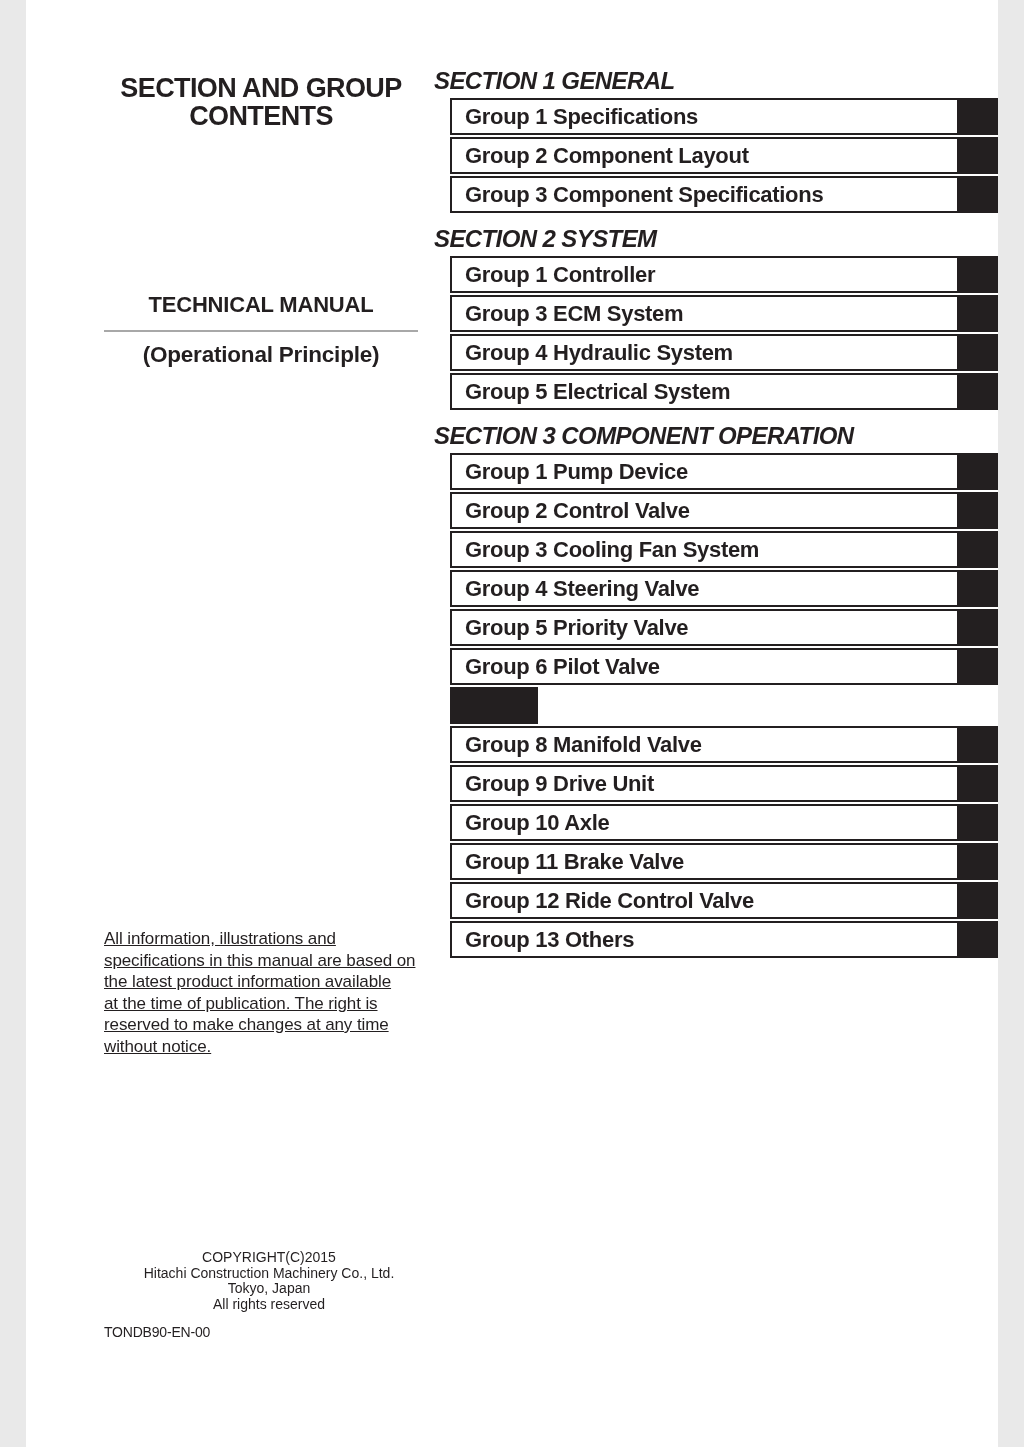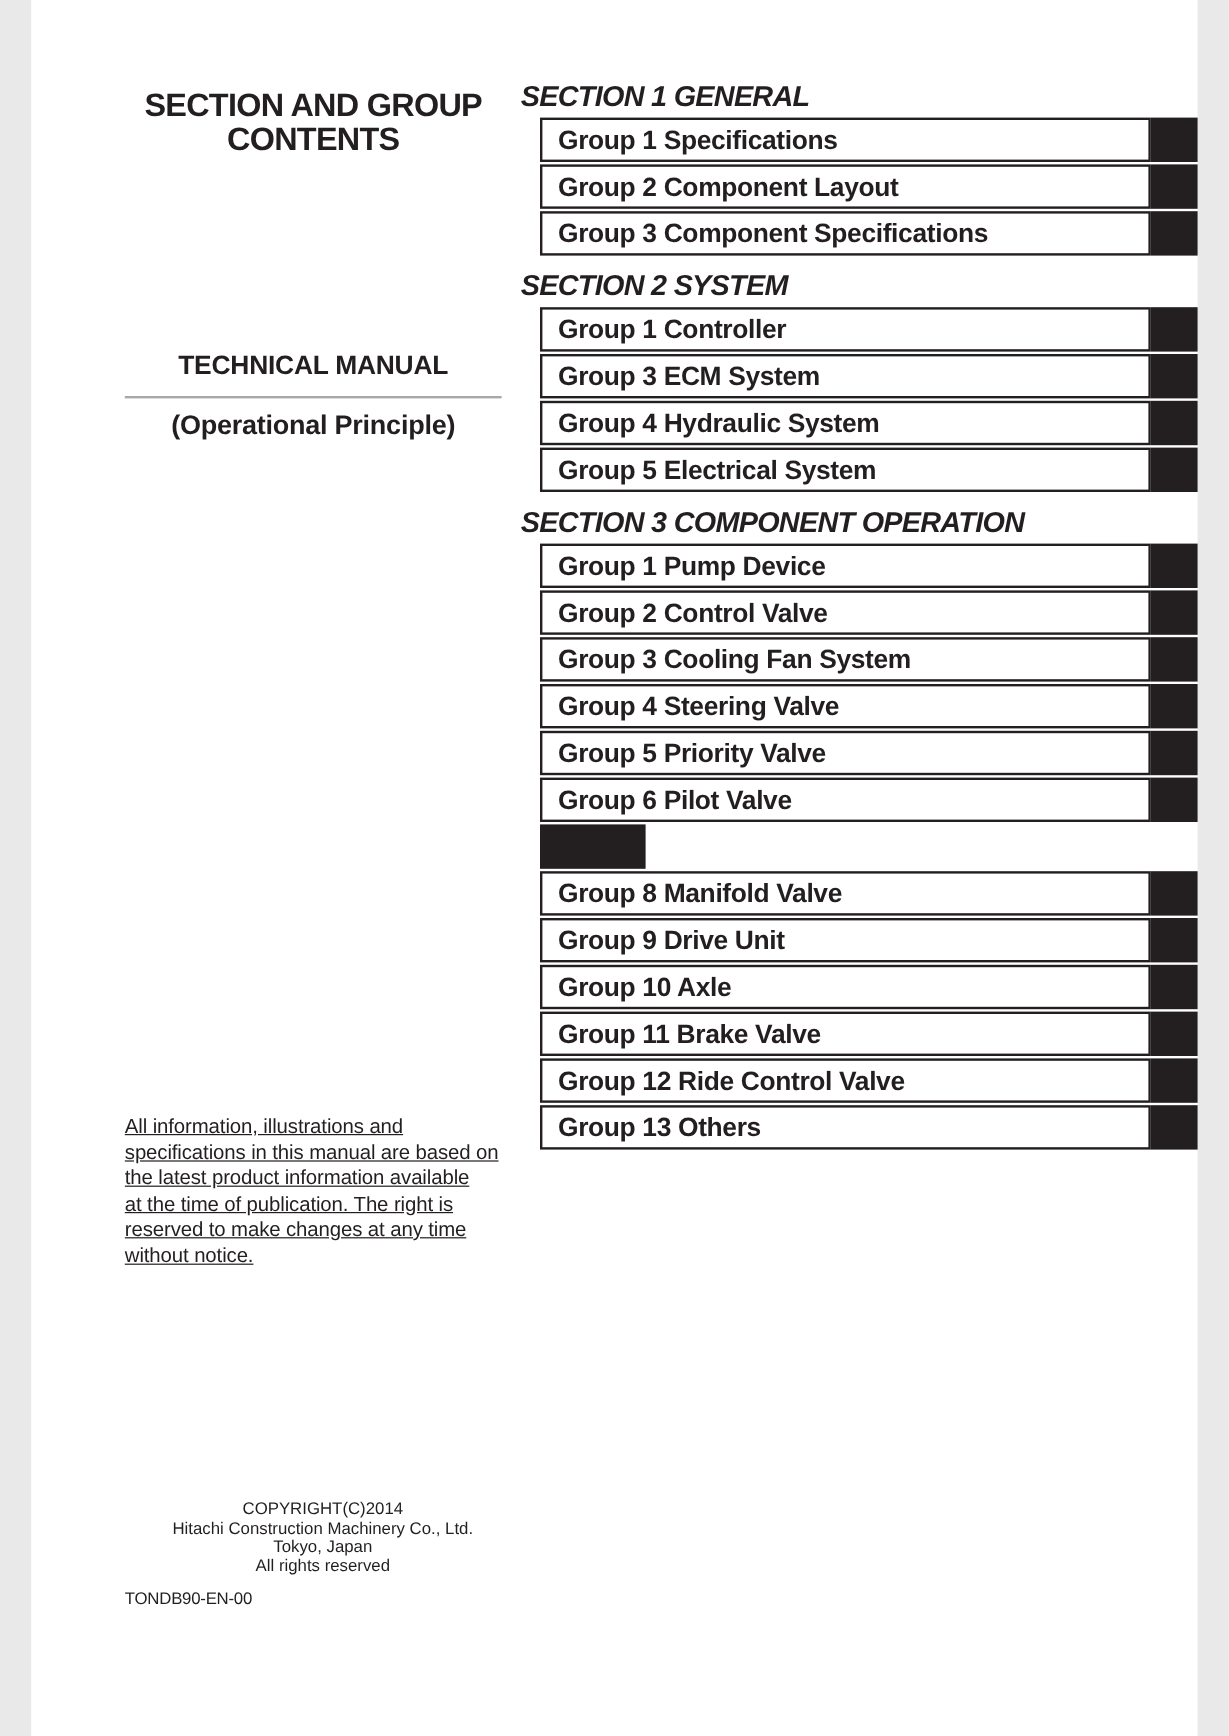--- a/index.html
+++ b/index.html
@@ -78,21 +78,21 @@
     <div class="disclaimer" id="disclaimer">
         <div>All information, illustrations and</div>
         <div>specifications in this manual are based on</div>
         <div>the latest product information available</div>
         <div>at the time of publication. The right is</div>
         <div>reserved to make changes at any time</div>
         <div>without notice.</div>
       </div>
 
     <div class="copyright" id="copyright">
-        <div>COPYRIGHT(C)2014</div>
+        <div>COPYRIGHT(C)2015</div>
         <div>Hitachi Construction Machinery Co., Ltd.</div>
         <div>Tokyo, Japan</div>
         <div>All rights reserved</div>
       </div>
 
     <div class="doc-code">TONDB90-EN-00</div>
   </aside>
 
   <main class="right-col" id="toc">
       <h2 class="sec-title">SECTION 1 GENERAL</h2>

